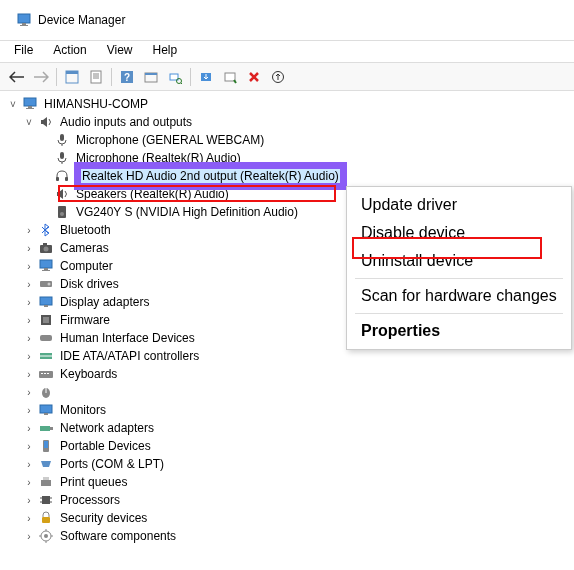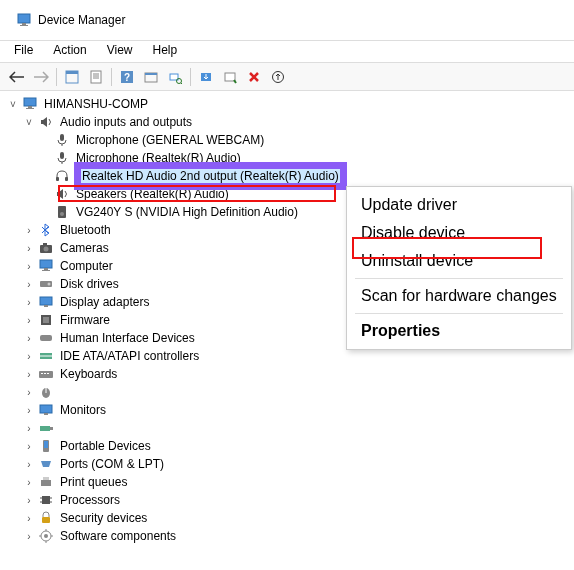--- a/index.html
+++ b/index.html
@@ -315,20 +315,21 @@
         <span class="label">Monitors</span>
       </div>
       <div class="row indent-1">
         <span class="twisty">›</span>
         <span class="dev-icon">
           <svg viewBox="0 0 16 16" width="16" height="16">
             <rect x="2" y="6" width="10" height="5" fill="#5a8"></rect>
             <rect x="12" y="7" width="3" height="3" fill="#888"></rect>
           </svg>
         </span>
+        <span class="label">Network adapters</span>
       </div>
       <div class="row indent-1">
         <span class="twisty">›</span>
         <span class="dev-icon">
           <svg viewBox="0 0 16 16" width="16" height="16">
             <rect x="5" y="2" width="6" height="12" rx="1" fill="#888"></rect>
             <rect x="6" y="3" width="4" height="7" fill="#4a90d9"></rect>
           </svg>
         </span>
         <span class="label">Portable Devices</span>

